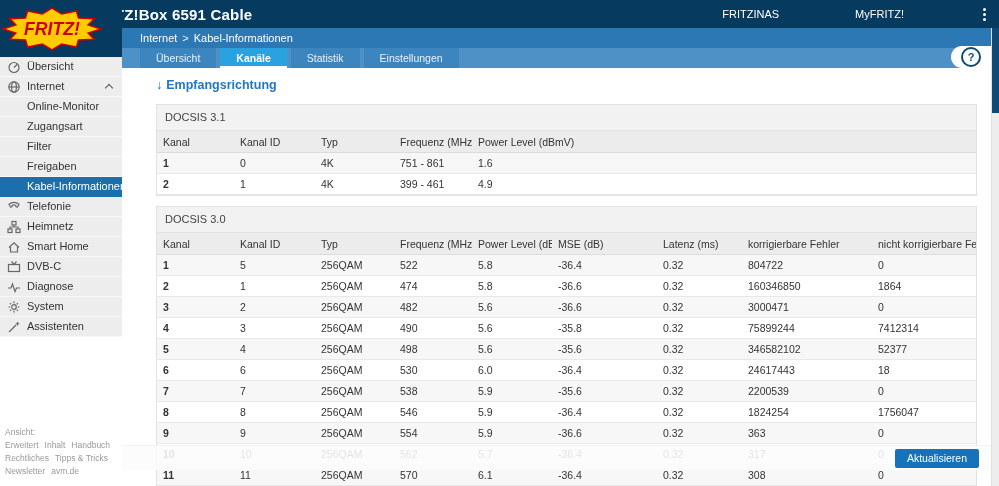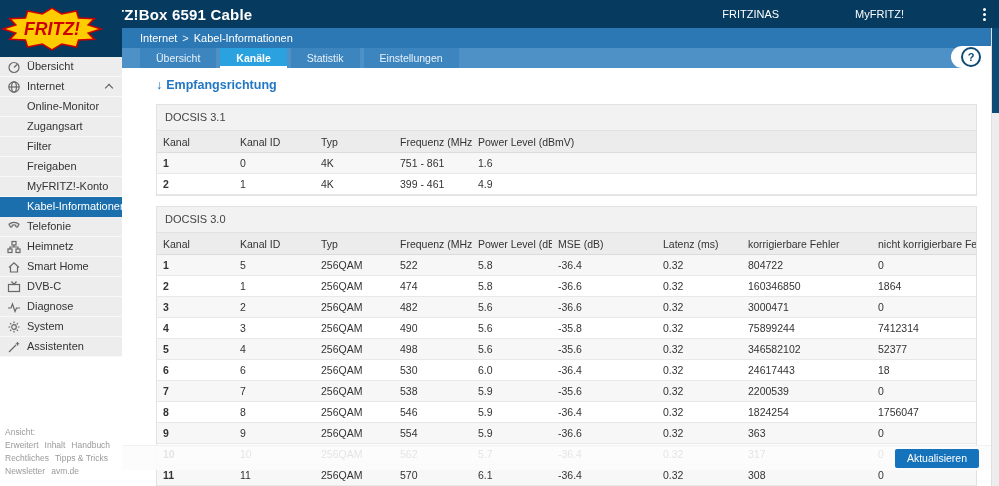--- a/index.html
+++ b/index.html
@@ -137,23 +137,20 @@
         <span>Online-Monitor</span>
       </div>
       <div class="side-item">
         <span>Zugangsart</span>
       </div>
       <div class="side-item">
         <span>Filter</span>
       </div>
       <div class="side-item">
         <span>Freigaben</span>
-      </div>
-      <div class="side-item">
-        <span>MyFRITZ!-Konto</span>
       </div>
       <div class="side-item active">
         <span>Kabel-Informationen</span>
       </div>
 
       <div class="side-item">
         <svg width="14" height="14" viewBox="0 0 14 14" fill="none" stroke="#686868" stroke-width="1.2">
           <path d="M2 4.2 C4.8 1.8 9.2 1.8 12 4.2 L10.6 6.8 C10 7.5 8.8 6.9 8.8 6.2 L8.8 5.2 C7.6 4.8 6.4 4.8 5.2 5.2 L5.2 6.2 C5.2 6.9 4 7.5 3.4 6.8 Z"></path>
         </svg>
         <span>Telefonie</span>

